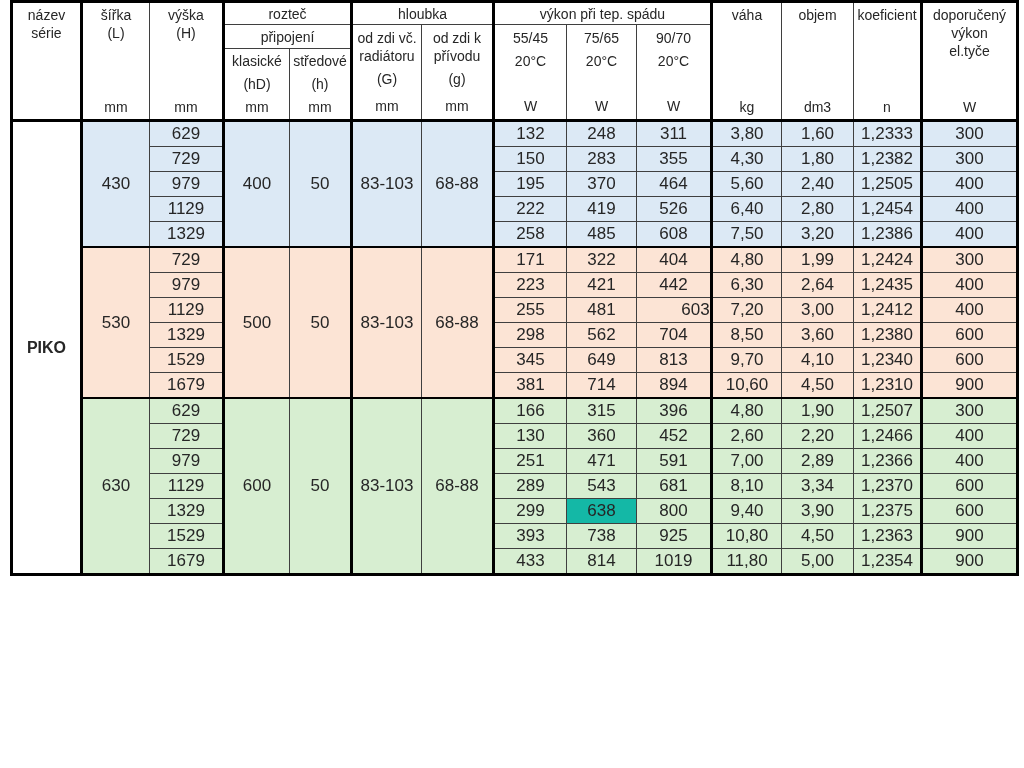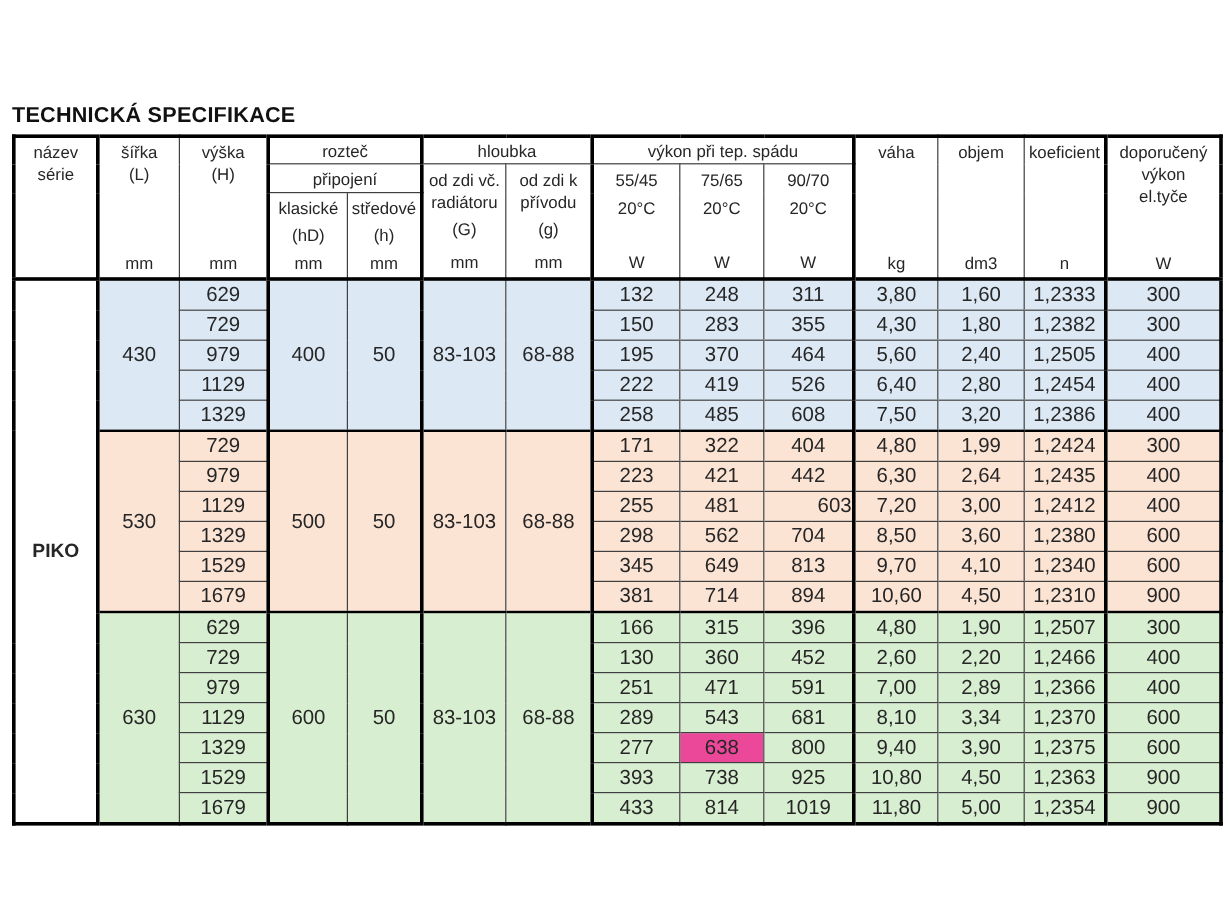--- a/index.html
+++ b/index.html
@@ -57,21 +57,20 @@
   .hlabel { line-height: 1.3; }
   .hlabel span { display: block; }
   .hunit { font-size: 14px; line-height: 1.1; }
   .gaptop { margin-top: 5px; }
   .series-cell { font-weight: bold; font-size: 16px; background: #ffffff; }
 </style>
 </head>
 <body>
 
 <div class="page">
-  <div class="title">TECHNICKÁ SPECIFIKACE</div>
 
   <table class="spec">
     <colgroup>
       <col style="width:70px">
         <col style="width:68px">
         <col style="width:74px">
       <col style="width:66px">
         <col style="width:62px">
         <col style="width:70px">
       <col style="width:72px">
@@ -378,22 +377,22 @@
           <td class="bl3 " style="background: rgb(215, 238, 209);">289</td>
           <td class="bl1 " style="background: rgb(215, 238, 209);">543</td>
           <td class="bl1 " style="background: rgb(215, 238, 209);">681</td>
           <td class="bl3 " style="background: rgb(215, 238, 209);">8,10</td>
           <td class="bl1 " style="background: rgb(215, 238, 209);">3,34</td>
           <td class="bl1 " style="background: rgb(215, 238, 209);">1,2370</td>
           <td class="bl3 " style="background: rgb(215, 238, 209);">600</td>
         </tr>
         <tr>
           <td class="bl1 " style="background: rgb(215, 238, 209);">1329</td>
-          <td class="bl3 " style="background: rgb(215, 238, 209);">277</td>
-          <td class="bl1 " style="background: #ec4899;">638</td>
+          <td class="bl3 " style="background: rgb(215, 238, 209);">299</td>
+          <td class="bl1 " style="background: #14b8a6;">638</td>
           <td class="bl1 " style="background: rgb(215, 238, 209);">800</td>
           <td class="bl3 " style="background: rgb(215, 238, 209);">9,40</td>
           <td class="bl1 " style="background: rgb(215, 238, 209);">3,90</td>
           <td class="bl1 " style="background: rgb(215, 238, 209);">1,2375</td>
           <td class="bl3 " style="background: rgb(215, 238, 209);">600</td>
         </tr>
         <tr>
           <td class="bl1 " style="background: rgb(215, 238, 209);">1529</td>
           <td class="bl3 " style="background: rgb(215, 238, 209);">393</td>
           <td class="bl1 " style="background: rgb(215, 238, 209);">738</td>

